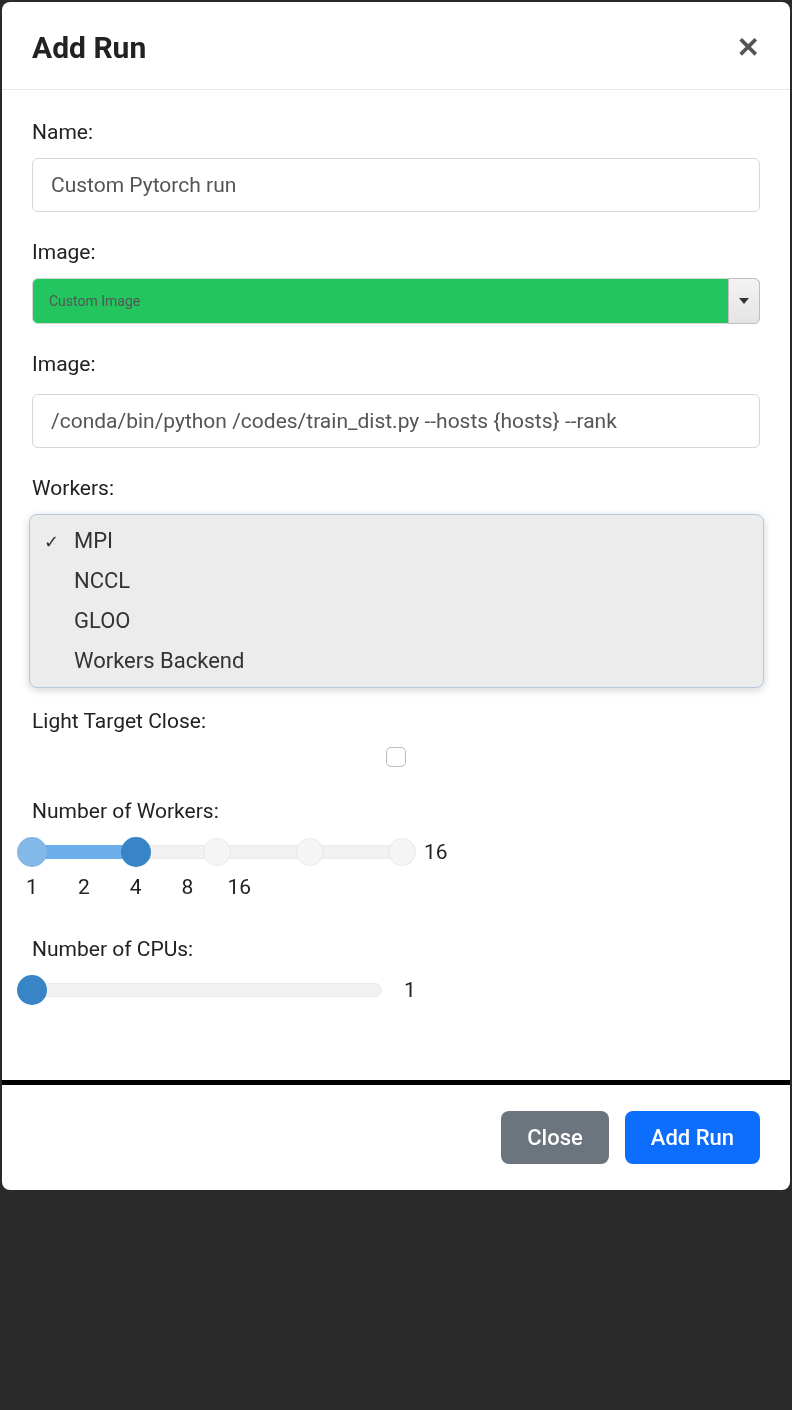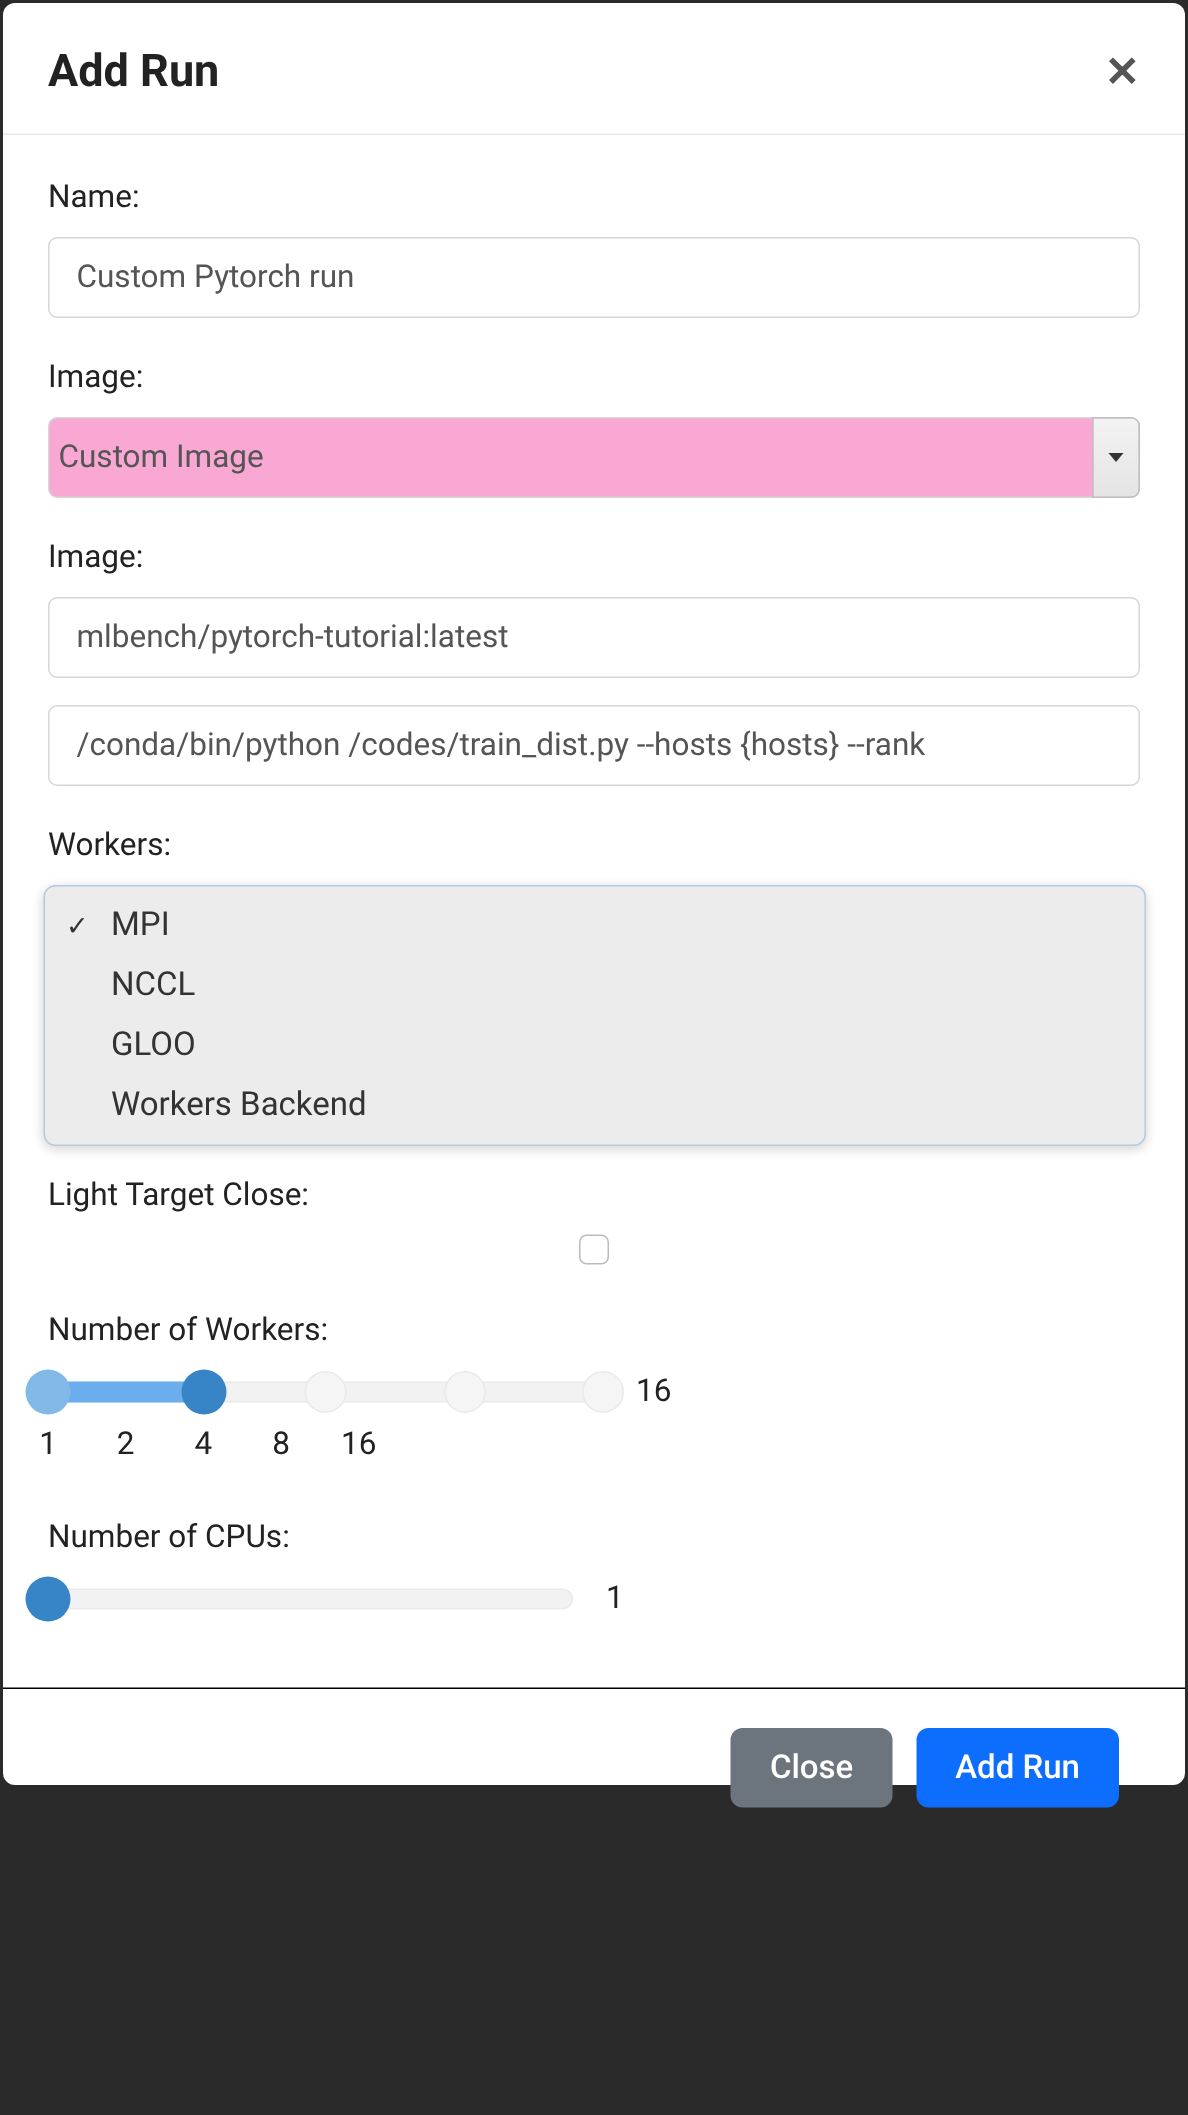--- a/index.html
+++ b/index.html
@@ -66,26 +66,26 @@
       background: #fff;
       outline: none;
       font-family: inherit;
     }
     .select-wrap {
       position: relative;
       width: 100%;
     }
     .select-input {
       width: 100%;
-      padding: 14px 6px;
-      font-size: 21px;
+      padding: 14px 16px;
+      font-size: 14px;
       color: #555;
       border: 1px solid #d6d6d6;
       border-radius: 6px;
-      background: #f9a8d4;
+      background: #22c55e;
       outline: none;
       appearance: none;
       -webkit-appearance: none;
       font-family: inherit;
     }
     .select-caret {
       position: absolute;
       right: 0;
       top: 0;
       bottom: 0;
@@ -226,22 +226,22 @@
       position: relative;
       height: 28px;
     }
     .tick-label {
       position: absolute;
       font-size: 21px;
       color: #222;
       transform: translateX(-50%);
     }
     .modal-footer {
-      border-top: 1px solid #000000;
-      padding: 26px 44px;
+      border-top: 5px solid #000000;
+      padding: 26px 30px;
       display: flex;
       justify-content: flex-end;
       gap: 16px;
     }
     .btn {
       padding: 14px 26px;
       border-radius: 8px;
       font-size: 22px;
       font-weight: 500;
       border: none;
@@ -277,21 +277,20 @@
     <div class="field-group">
       <label class="field-label">Image:</label>
       <div class="select-wrap">
         <div class="select-input">Custom Image</div>
         <div class="select-caret"></div>
       </div>
     </div>
 
     <div class="field-group tight">
       <label class="field-label">Image:</label>
-      <input type="text" class="text-input" value="mlbench/pytorch-tutorial:latest" style="">
     </div>
 
     <div class="field-group">
       <input type="text" class="text-input" value="/conda/bin/python /codes/train_dist.py --hosts {hosts} --rank" style="">
     </div>
 
     <div class="field-group" style="margin-bottom: 190px;">
       <label class="field-label">Workers:</label>
       <div class="backend-container">
         <div class="dropdown-list">

